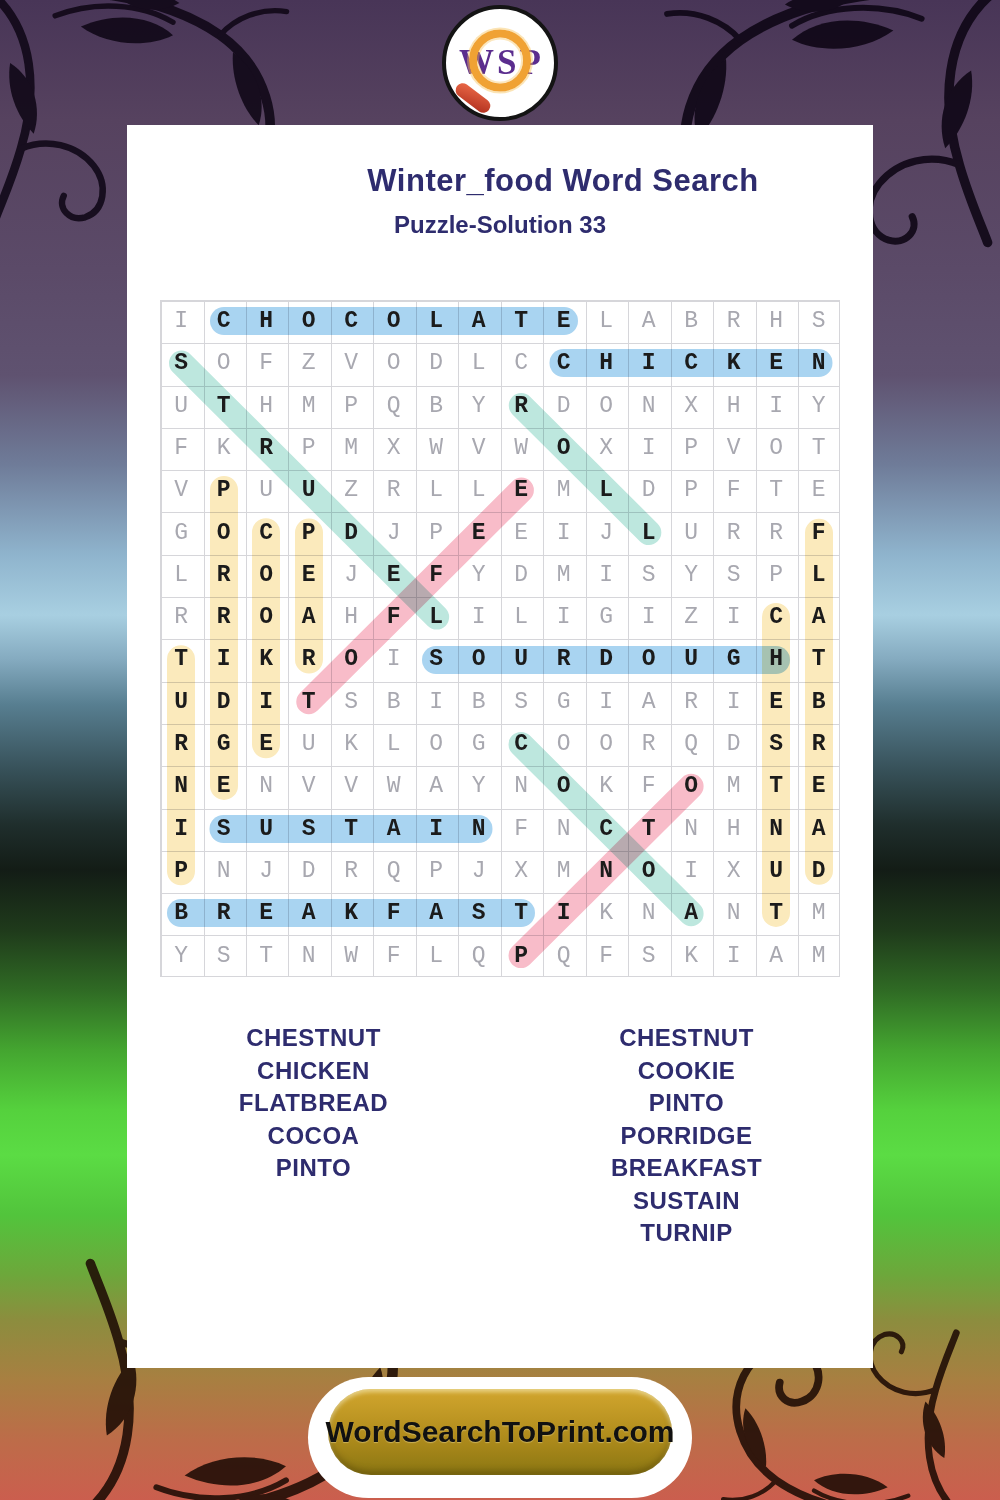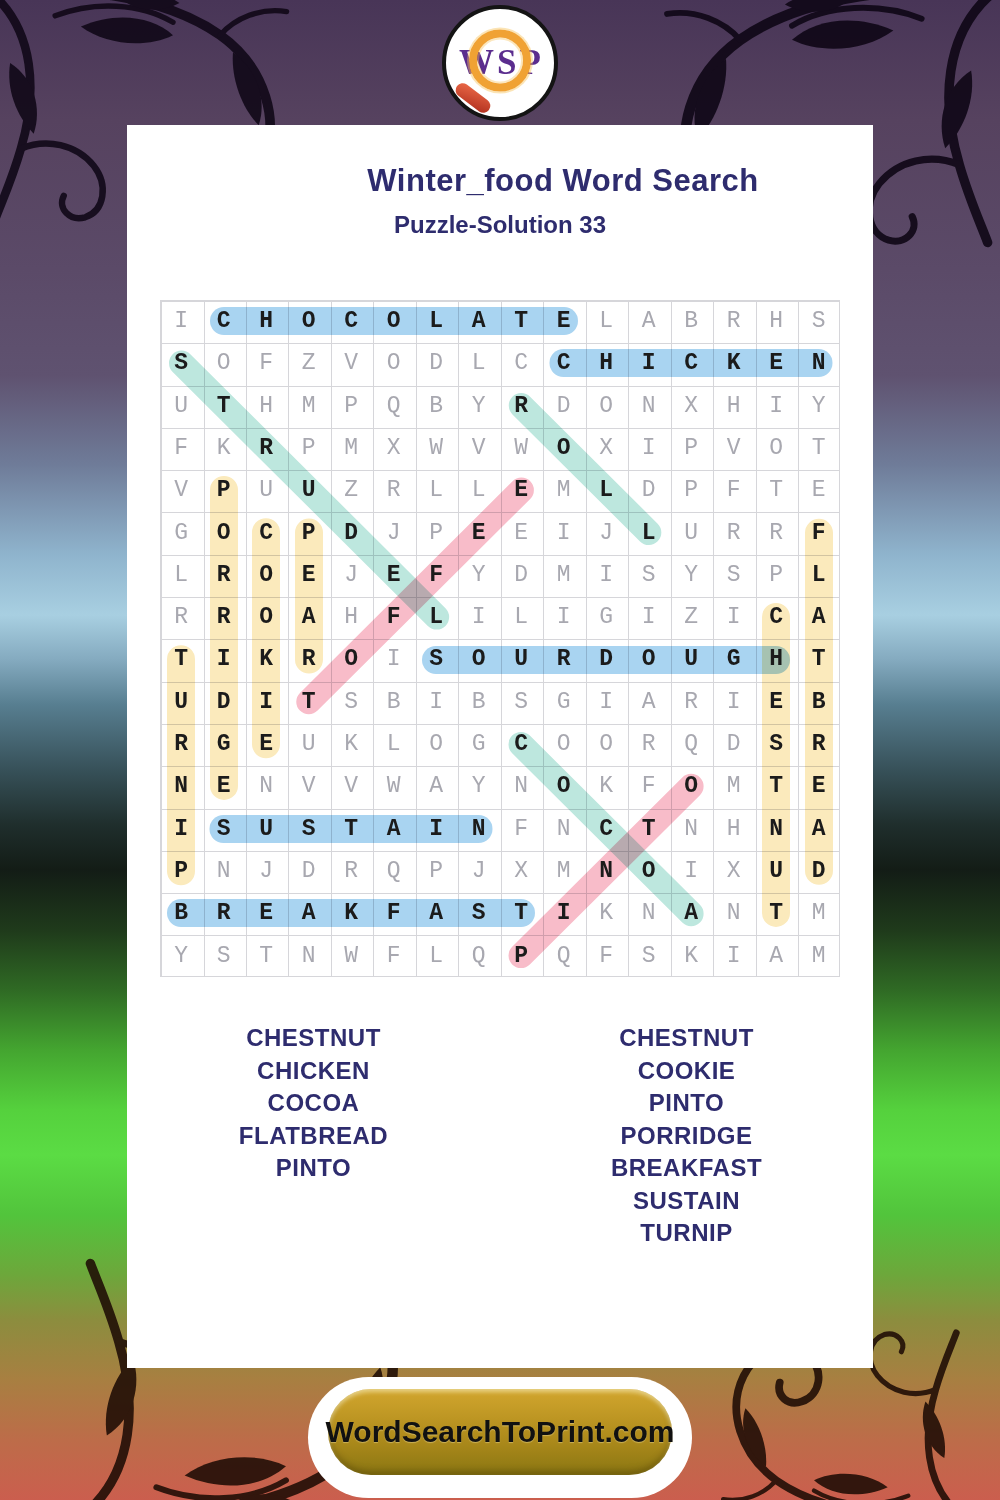--- a/index.html
+++ b/index.html
@@ -379,22 +379,22 @@
       <div class="cell" style="left: 467.5px; top: 634.5px;">S</div>
       <div class="cell" style="left: 510px; top: 634.5px;">K</div>
       <div class="cell" style="left: 552.5px; top: 634.5px;">I</div>
       <div class="cell" style="left: 595px; top: 634.5px;">A</div>
       <div class="cell" style="left: 637.5px; top: 634.5px;">M</div>
     </div>
 
   <div class="words-left">
       <div>CHESTNUT</div>
       <div>CHICKEN</div>
+      <div>FLATBREAD</div>
       <div>COCOA</div>
-      <div>FLATBREAD</div>
       <div>PINTO</div>
     </div>
   <div class="words-right">
       <div>CHESTNUT</div>
       <div>COOKIE</div>
       <div>PINTO</div>
       <div>PORRIDGE</div>
       <div>BREAKFAST</div>
       <div>SUSTAIN</div>
       <div>TURNIP</div>

